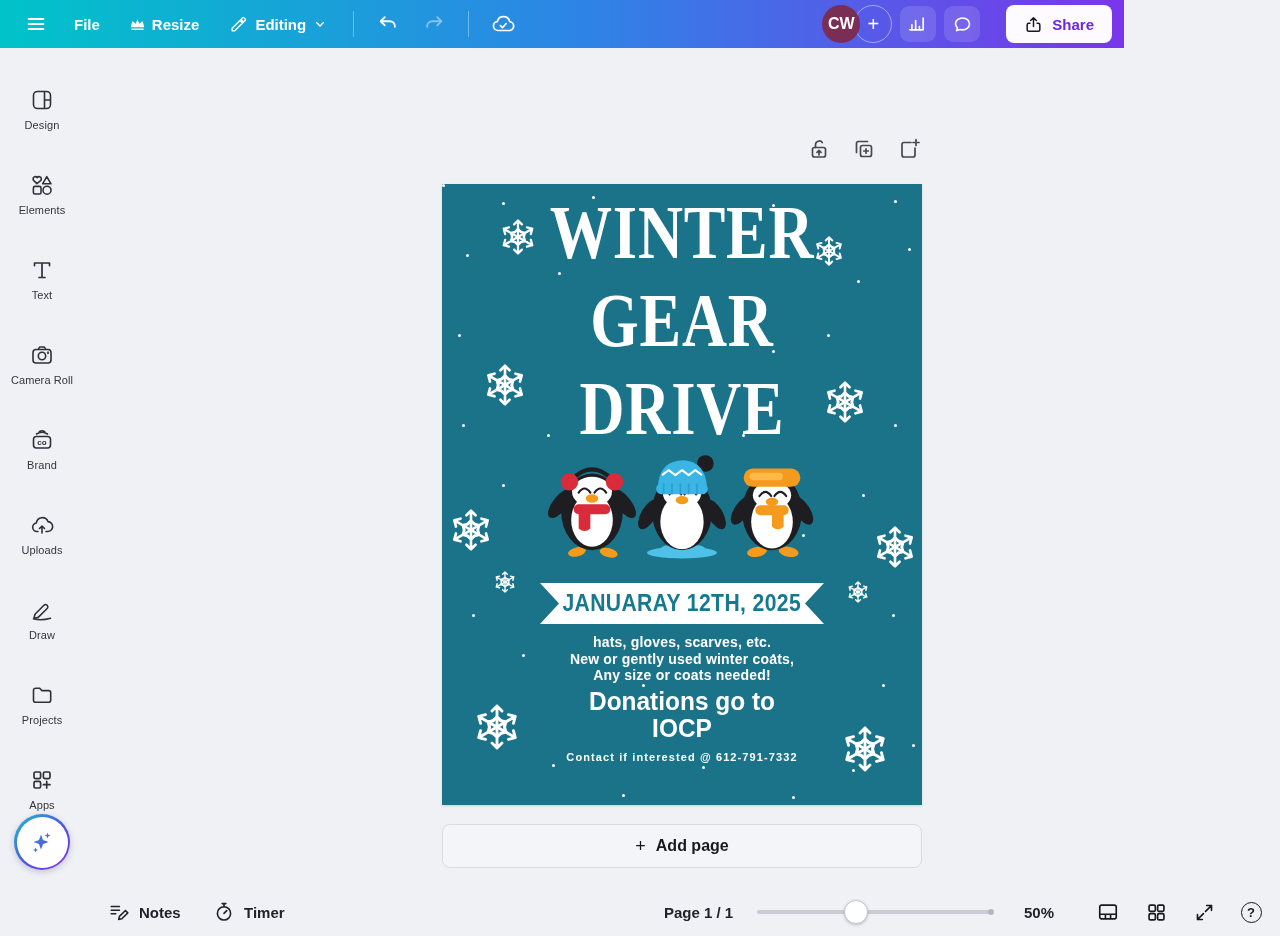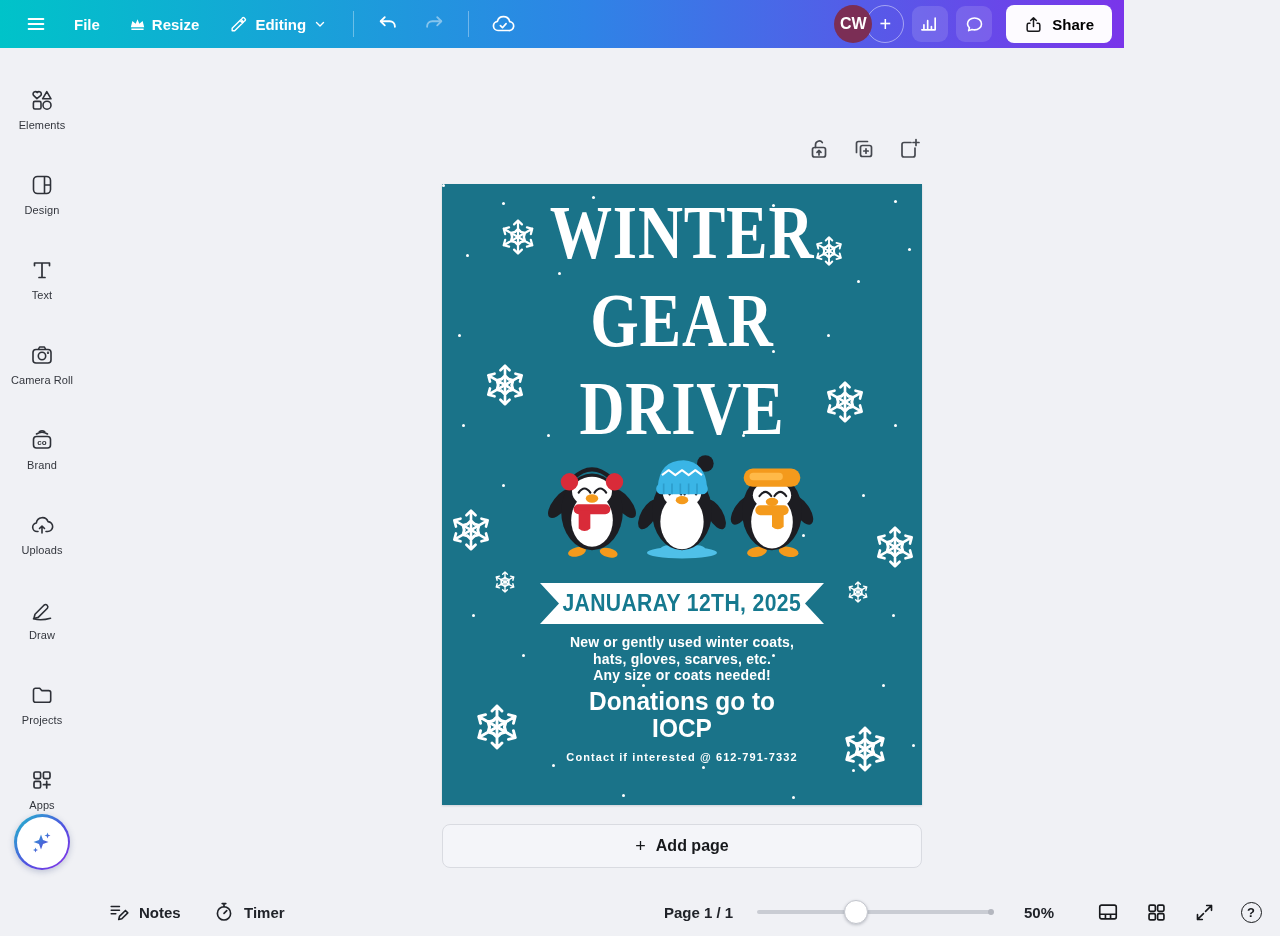--- a/index.html
+++ b/index.html
@@ -17,22 +17,22 @@
   .tb-sep { width:1px; height:26px; background:rgba(255,255,255,.35); margin:0 8px; }
   .tb-icon-btn { width:40px; height:40px; display:flex; align-items:center; justify-content:center; border-radius:8px; cursor:pointer; }
   .dim { opacity:.45; }
   .tb-right { margin-left:auto; display:flex; align-items:center; gap:8px; padding-right:12px; }
   .avatar { width:38px; height:38px; border-radius:50%; background:#7b2e55; color:#fff; font-weight:700; font-size:16px;
     display:flex; align-items:center; justify-content:center; z-index:2; cursor:pointer; }
   .add-member { width:38px; height:38px; border-radius:50%; border:1.5px solid rgba(255,255,255,.45);
     display:flex; align-items:center; justify-content:center; font-size:20px; font-weight:400; margin-left:-14px; cursor:pointer; }
   .purple-btn { width:36px; height:36px; border-radius:9px; background:rgba(255,255,255,.13);
     display:flex; align-items:center; justify-content:center; cursor:pointer; }
-  .share-btn { height:38px; background:#fdfbff; color:#000000; border:none; border-radius:8px;
-    display:flex; align-items:center; gap:9px; padding:0 18px; font-size:15px; font-weight:700; cursor:pointer; margin-left:6px; }
+  .share-btn { height:38px; background:#fdfbff; color:#6d28d9; border:none; border-radius:8px;
+    display:flex; align-items:center; gap:9px; padding:0 18px; font-size:15px; font-weight:700; cursor:pointer; margin-left:18px; }
 
   
   .sidebar { position:absolute; left:0; top:48px; width:84px; height:888px; padding-top:28px;
     display:flex; flex-direction:column; align-items:center; }
   .side-item { width:76px; height:66px; margin-bottom:19px; display:flex; flex-direction:column; align-items:center;
     justify-content:center; gap:7px; border-radius:8px; cursor:pointer; color:#2e3138; }
   .side-label { font-size:11px; color:#33363d; letter-spacing:.1px; }
   .ai-btn { position:absolute; left:14px; top:814px; width:56px; height:56px; border-radius:50%;
     background:linear-gradient(135deg,#1fbecb 0%,#4f52e0 55%,#8a2fe8 100%); padding:2.5px; cursor:pointer;
     box-shadow:0 2px 6px rgba(40,60,120,.25); }
@@ -200,36 +200,36 @@
       </span>
       <span>Share</span>
     </button>
   </div>
 </header>
 
 <nav class="sidebar">
   <div class="side-item">
     <span>
       <svg width="24" height="24" viewBox="0 0 24 24" fill="none" stroke="#2e3138" stroke-width="1.6" stroke-linejoin="round">
+          <rect x="3.5" y="3.5" width="17" height="17" rx="4"></rect>
+          <path d="M14.5 3.5v17M14.5 12h6"></path>
+        </svg>
+    </span>
+    <span class="side-label">Design</span>
+  </div>
+  <div class="side-item">
+    <span>
+      <svg width="24" height="24" viewBox="0 0 24 24" fill="none" stroke="#2e3138" stroke-width="1.6" stroke-linejoin="round">
         <path d="M6.9 10.6 3.8 7.7C2.5 6.4 3 4.2 4.7 3.7c1-.3 2 .1 2.5.9.5-.8 1.5-1.2 2.5-.9 1.7.5 2.2 2.7.9 4z"></path>
         <path d="M16.8 3.6 21 10.8h-8.4z"></path>
         <rect x="3.4" y="13.4" width="7.6" height="7.6" rx="1.5"></rect>
         <circle cx="17" cy="17.2" r="4"></circle>
       </svg>
     </span>
     <span class="side-label">Elements</span>
-  </div>
-  <div class="side-item">
-    <span>
-      <svg width="24" height="24" viewBox="0 0 24 24" fill="none" stroke="#2e3138" stroke-width="1.6" stroke-linejoin="round">
-          <rect x="3.5" y="3.5" width="17" height="17" rx="4"></rect>
-          <path d="M14.5 3.5v17M14.5 12h6"></path>
-        </svg>
-    </span>
-    <span class="side-label">Design</span>
   </div>
   <div class="side-item">
     <span>
       <svg width="24" height="24" viewBox="0 0 24 24" fill="none" stroke="#2e3138" stroke-width="1.7" stroke-linecap="round">
           <path d="M4.5 5h15M4.5 5v2.6M19.5 5v2.6M12 5v14.5M9 19.5h6"></path>
         </svg>
     </span>
     <span class="side-label">Text</span>
   </div>
   <div class="side-item">
@@ -429,22 +429,22 @@
       <rect x="40" y="64" width="40" height="12" rx="6" fill="#f49a1c"></rect>
       <path d="M60 70h14v20q-7 6-14 0z" fill="#f49a1c"></path>
     </svg>
   </div>
 
   <div class="banner" style="background: rgb(255, 255, 255);">
     <span class="banner-text" style="color: rgb(22, 121, 143);">JANUARAY 12TH, 2025</span>
   </div>
 
   <div class="details">
+    <div>hats, gloves, scarves, etc.</div>
     <div>New or gently used winter coats,</div>
-    <div>hats, gloves, scarves, etc.</div>
     <div>Any size or coats needed!</div>
   </div>
 
   <div class="donations">
     <div>Donations go to</div>
     <div>IOCP</div>
   </div>
 
   <div class="contact">
     <span>Contact if interested @ 612-791-7332</span>

